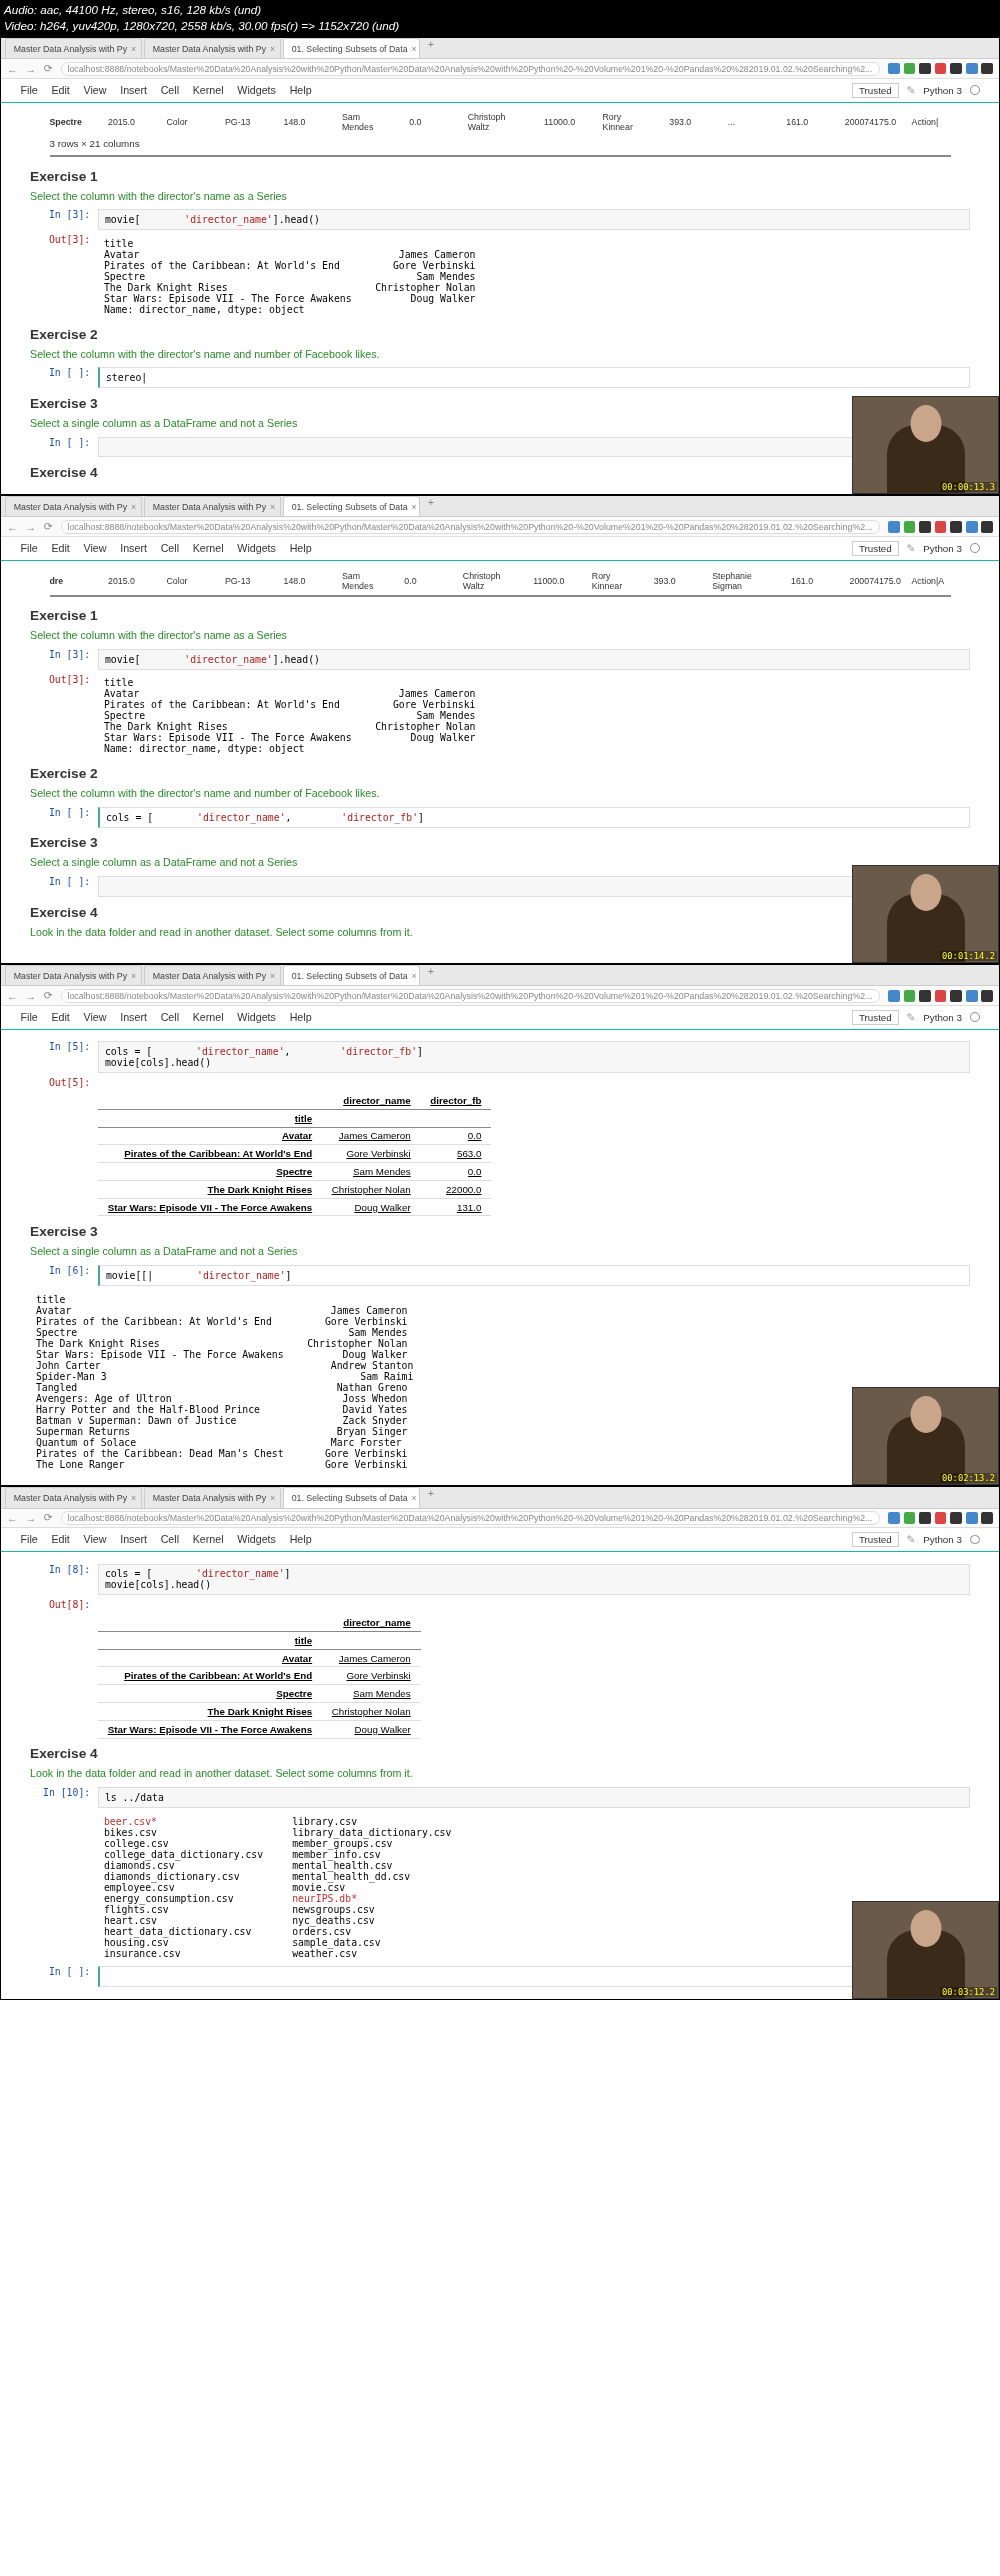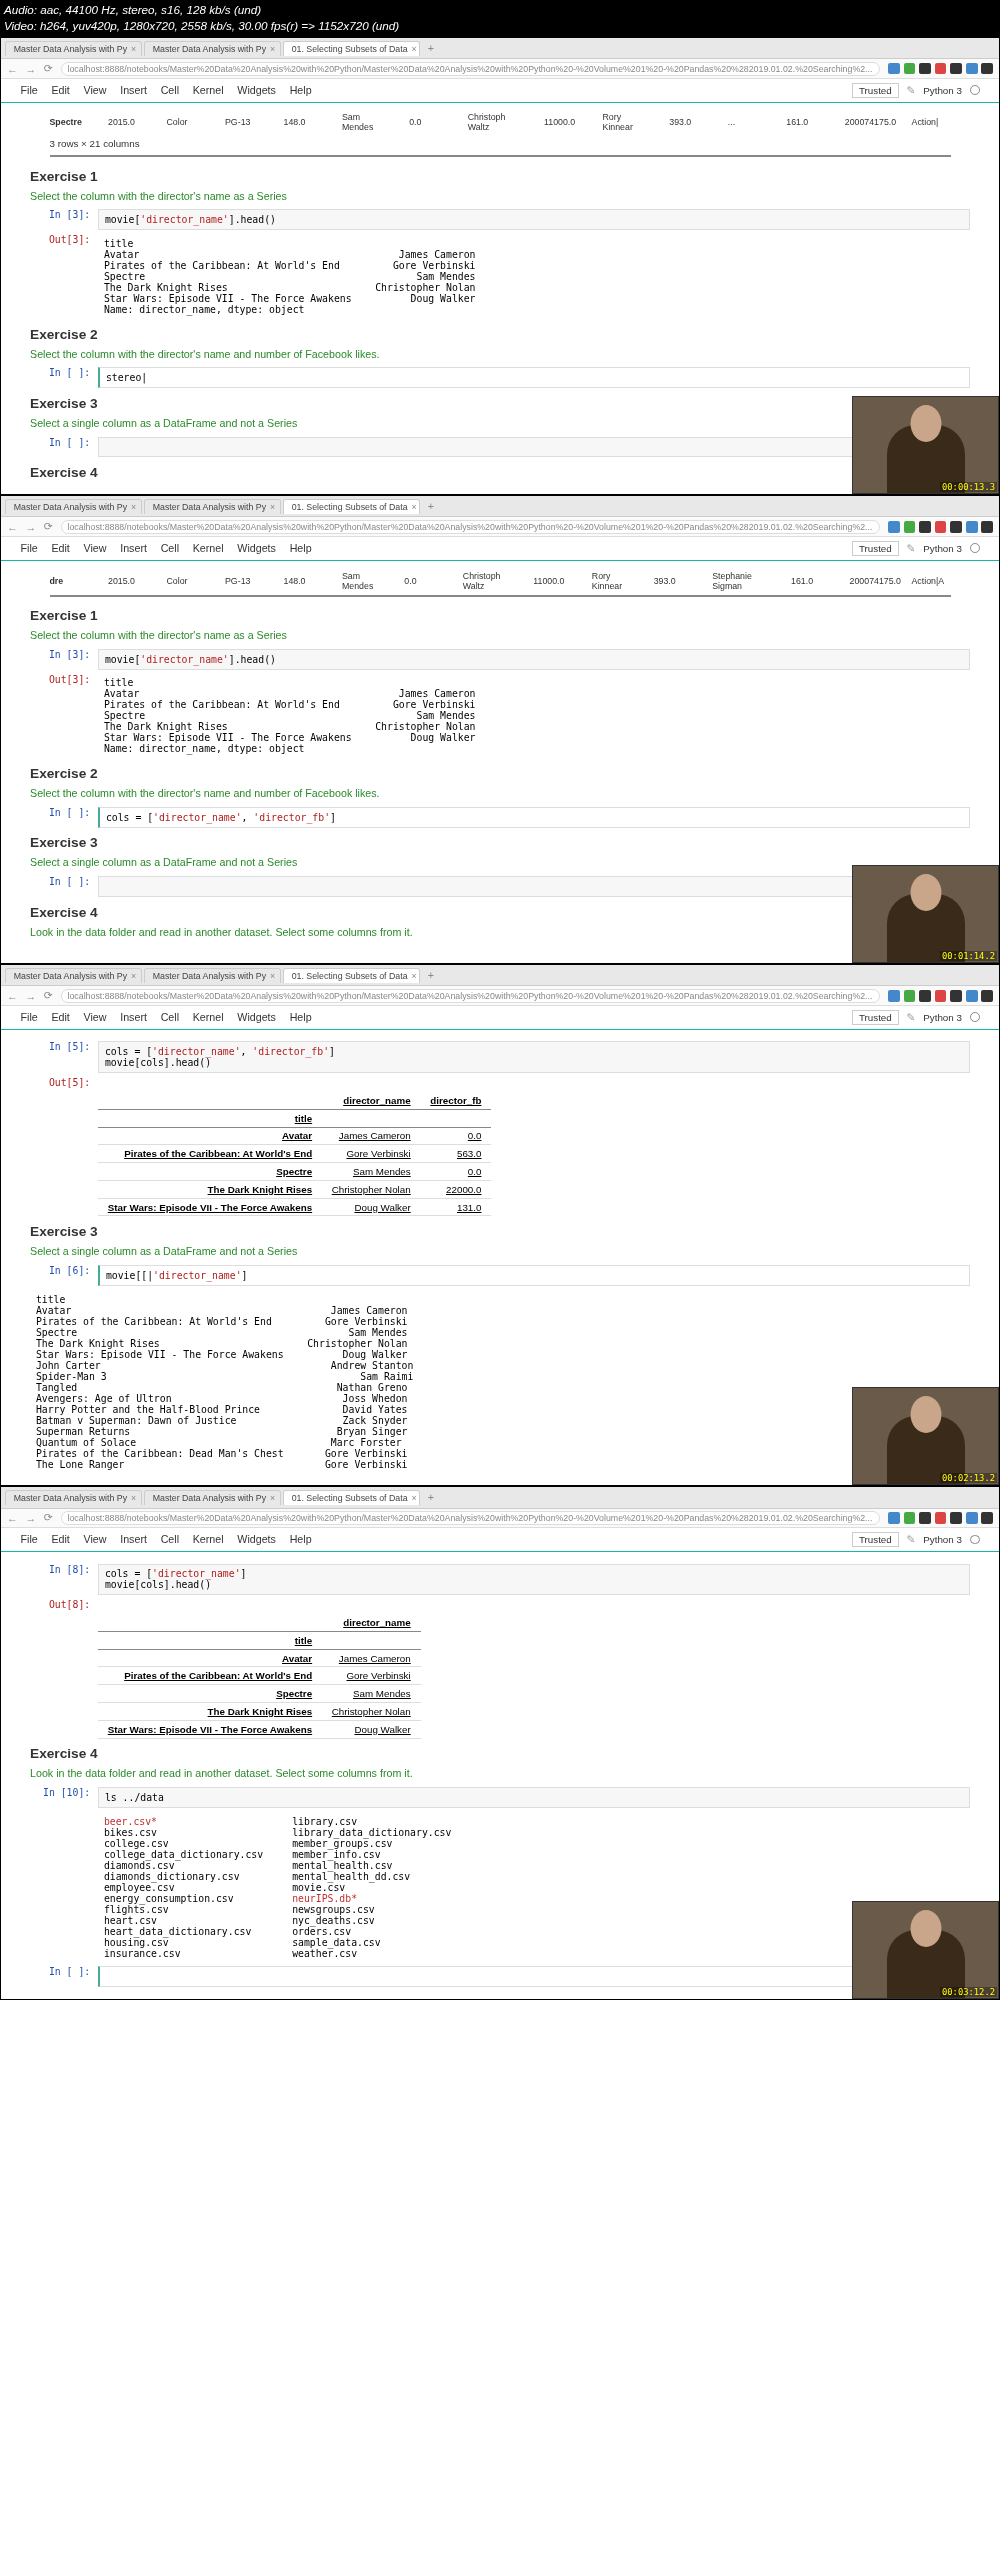--- a/index.html
+++ b/index.html
@@ -1,19 +1,19 @@
 <!DOCTYPE html>
 <html><head>
 <meta charset="utf-8">
 <style>
 * { box-sizing: border-box; margin: 0; padding: 0; }
 body { font-family: -apple-system, Helvetica, Arial, sans-serif; font-size: 10.7px; background: #fff; width: 1000px; }
 .meta-header { background: #000; color: #fff; padding: 2px 3.9px; font-size: 11.7px; line-height: 1.4; font-style: italic; }
 .frame { border: 1px solid #000; position: relative; background: #fff; }
-.tabs-bar { display: flex; background: #e8e8e8; border-bottom: 1px solid #ccc; height: 21.5px; align-items: center; padding-left: 3.9px; }
+.tabs-bar { display: flex; background: #e8e8e8; border-bottom: 1px solid #ccc; height: 21.5px; padding-left: 3.9px; }
 .browser-tab { background: #fff; border: 1px solid #ccc; border-bottom: none; padding: 2px 7.8px; font-size: 8.8px; margin-right: 2px; border-radius: 2.9px 2.9px 0 0; color: #444; display: flex; align-items: center; gap: 3.9px; max-width: 137px; overflow: hidden; white-space: nowrap; }
 .browser-tab.inactive { background: #e8e8e8; }
 .tab-close { color: #888; }
 .tab-add { color: #888; padding: 0 5.9px; }
 .url-bar { display: flex; align-items: center; padding: 2px 5.9px; border-bottom: 1px solid #ddd; height: 19.5px; background: #fafafa; }
 .nav-arrows { color: #888; margin-right: 7.8px; font-size: 10.7px; }
 .url-input { flex: 1; background: #fff; border: 1px solid #ddd; border-radius: 7.8px; padding: 1px 5.9px; font-size: 8.8px; color: #888; overflow: hidden; white-space: nowrap; }
 .ext-icons { display: flex; gap: 3.9px; margin-left: 7.8px; }
 .ext-icon { width: 11.7px; height: 11.7px; background: #888; border-radius: 2px; }
 .ext-icon.r { background: #d44; }
@@ -33,21 +33,21 @@
 .df-meta { font-size: 9.8px; color: #333; padding: 3.9px 19.5px; }
 .hr-thick { border: none; border-top: 2px solid #888; margin: 2px 19.5px 11.7px; }
 .ex-title { font-weight: bold; font-size: 13.7px; color: #333; margin: 7.8px 0 5.9px; }
 .ex-subtitle { color: #2a8a2a; font-size: 10.7px; margin-bottom: 7.8px; }
 .cell { display: flex; margin: 3.9px 0; }
 .prompt { width: 68px; text-align: right; padding-right: 7.8px; font-family: monospace; font-size: 9.8px; flex-shrink: 0; }
 .prompt.in { color: #2050b0; }
 .prompt.out { color: #b02020; }
 .code { flex: 1; font-family: monospace; font-size: 9.8px; padding: 3.9px 5.9px; background: #f7f7f7; border: 1px solid #ddd; white-space: pre; overflow: hidden; }
 .code.active { border-left: 2.9px solid #4a9; background: #fff; }
-.code .s { color: #b02020; }
+.code .s { color: #b02020; margin-left: 44px; }
 .output { flex: 1; font-family: monospace; font-size: 9.8px; padding: 3.9px 5.9px; white-space: pre; }
 .df-table { border-collapse: collapse; margin-left: 68px; font-size: 9.8px; }
 .df-table th, .df-table td { padding: 2.9px 9.8px; text-align: right; border-bottom: 1px solid #ddd; text-decoration: underline; }
 .df-table th { font-weight: bold; border-bottom: 1px solid #888; }
 .df-table .idx { font-weight: bold; text-align: right; }
 .webcam { position: absolute; right: 0; width: 147px; height: 98px; background: #6a5a4a; border: 1px solid #333; }
 .webcam-person { position: absolute; bottom: 0; left: 50%; transform: translateX(-50%); width: 78px; height: 68px; background: #3a2a1a; border-radius: 29px 29px 0 0; }
 .webcam-head { position: absolute; top: 7.8px; left: 50%; transform: translateX(-50%); width: 31px; height: 37px; background: #c9a58a; border-radius: 50%; }
 .timestamp { position: absolute; right: 2px; bottom: 2px; color: #ff0; font-size: 8.8px; font-family: monospace; background: rgba(0,0,0,0.3); padding: 0 2px; }
 .ls-cols { display: flex; gap: 29px; }

